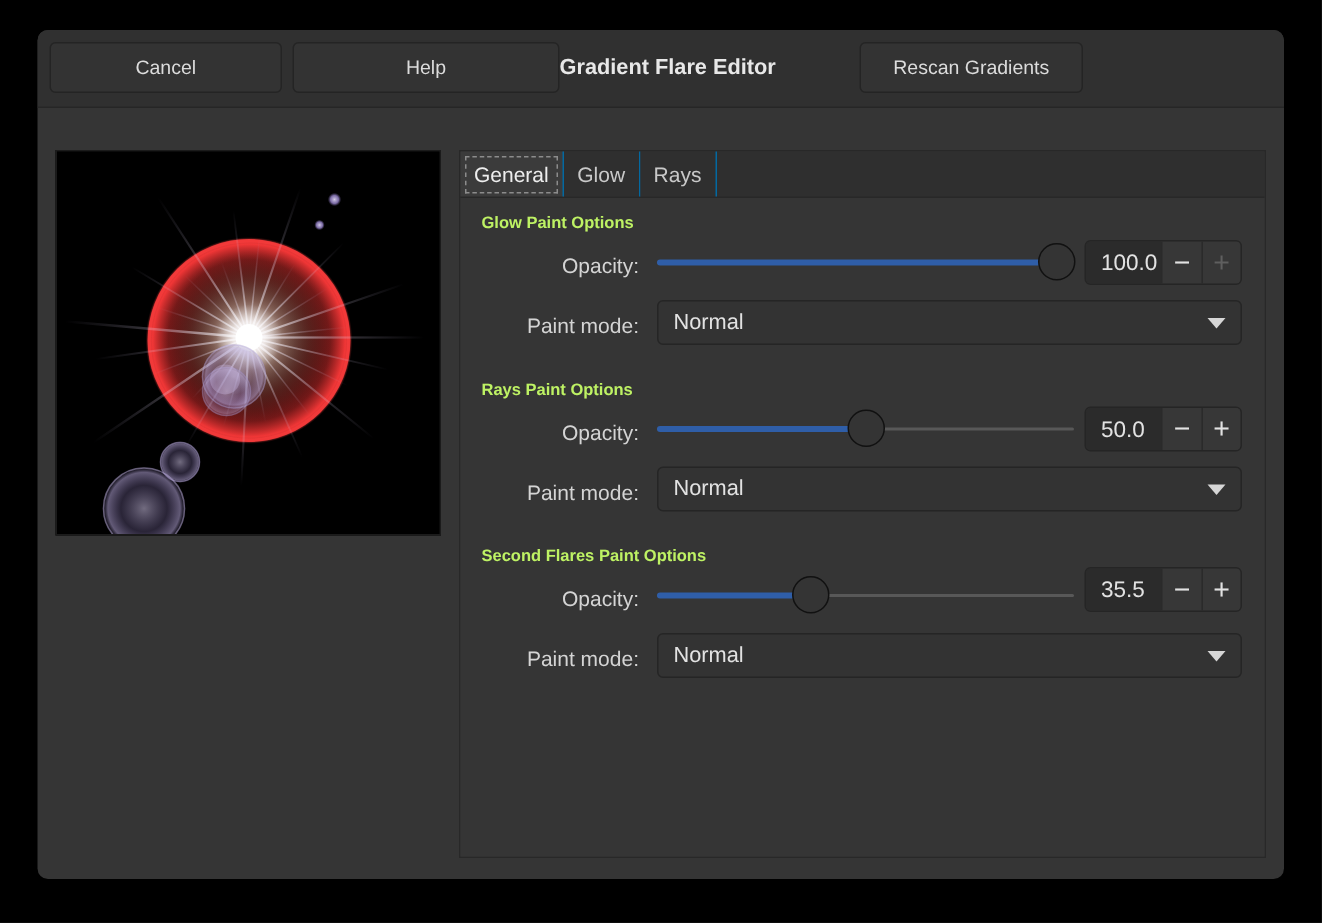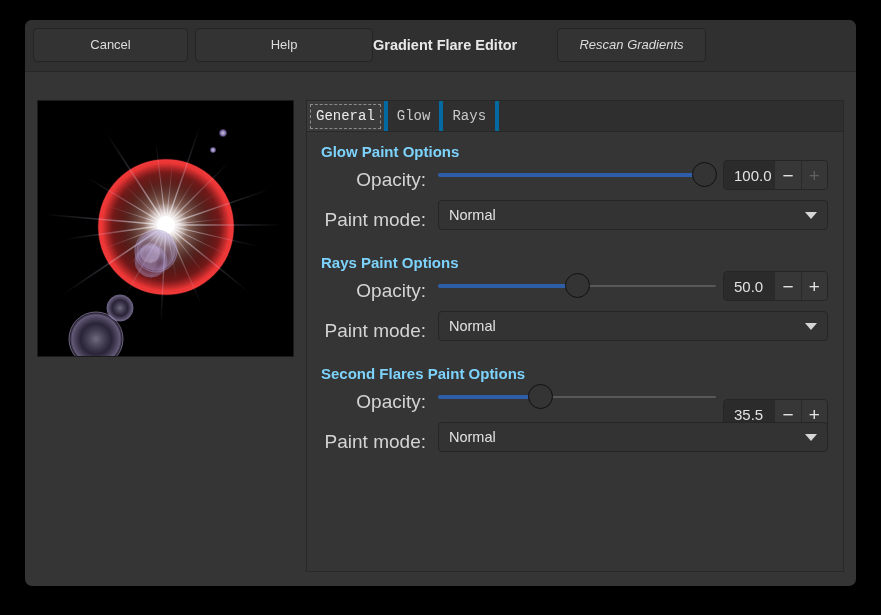--- a/index.html
+++ b/index.html
@@ -44,21 +44,21 @@
     box-sizing: border-box;
     white-space: nowrap;
     cursor: default;
   }
   .hb-btn.suggested {
     border: 1px solid #878787;
     background: #343434;
   }
   #btn-cancel  { left: 8px;   width: 155px; }
   #btn-help    { left: 170px; width: 178px; text-align: center; }
-  #btn-rescan  { left: 532px; width: 149px; font-style: italic; }
+  #btn-rescan  { left: 548px; width: 149px; }
   #btn-ok      { left: 676px; width: 148px; }
 
   #hb-title {
     position: absolute;
     left: 348px; top: 8px;
     width: 176px; height: 34px;
     line-height: 34px;
     color: #e8e8e8;
     font-size: 14.5px;
     font-weight: bold;
@@ -103,25 +103,24 @@
     display: flex;
     align-items: stretch;
   }
   .tab {
     position: relative;
     padding: 0 9px;
     display: flex; align-items: center;
     color: #c9c9c9;
     font-size: 14px;
     background: #2f2f2f;
-    border-right: 4px solid #0369a1;
+    border-right: 1px solid #0369a1;
     box-sizing: border-box;
     white-space: nowrap;
     cursor: default;
-    font-family: Liberation Mono, monospace;
   }
   .tab.active {
     background: #3b3b3b;
     color: #ededed;
   }
   .tab.active .focusring {
     position: absolute;
     left: 3px; top: 3px; right: 3px; bottom: 2px;
     border: 1px dashed #8c8c8c;
     pointer-events: none;
@@ -130,31 +129,31 @@
   #tabpage {
     position: absolute;
     left: 0; top: 31px;
     width: 536px; height: 439px;
     background: #353535;
   }
 
   
   .section-title {
     position: absolute;
-    color: #7dd3fc;
-    font-size: 15px;
+    color: #bef264;
+    font-size: 11px;
     font-weight: bold;
     white-space: nowrap;
   }
 
   
   .row-label {
     position: absolute;
     color: #d4d4d4;
-    font-size: 19px;
+    font-size: 14px;
     text-align: right;
     white-space: nowrap;
   }
 
   .slider {
     position: absolute;
     height: 30px;
   }
   .slider .track {
     position: absolute;
@@ -407,21 +406,21 @@
         </div>
 
         <div class="section-title" style="left:14px; top:233px;">Second Flares Paint Options</div>
 
         <div class="row-label" style="left:0px; top:259px; width:119px;">Opacity:</div>
         <div class="slider" id="slider-2" style="left:131px; top:250px; width:278px;">
           <div class="track"></div>
           <div class="fill" style="width: 102.315px;"></div>
           <div class="handle" style="left: 102.315px;"></div>
         </div>
-        <div class="spin" id="spin-2" style="left:416px; top:267px; width:105px;">
+        <div class="spin" id="spin-2" style="left:416px; top:246px; width:105px;">
           <div class="value">35.5</div>
           <div class="sbtn" id="minus-2">−</div>
           <div class="sbtn" id="plus-2">+</div>
         </div>
 
         <div class="row-label" style="left:0px; top:299px; width:119px;">Paint mode:</div>
         <div class="combo" style="left:131px; top:290px; width:390px;">
           <span class="combo-text">Normal</span>
           <span class="arrow"></span>
         </div>

